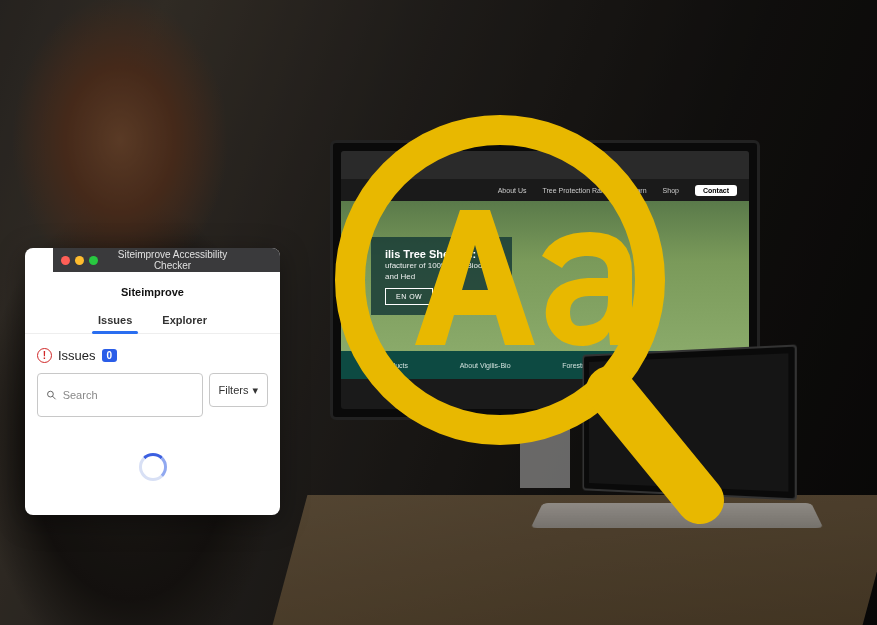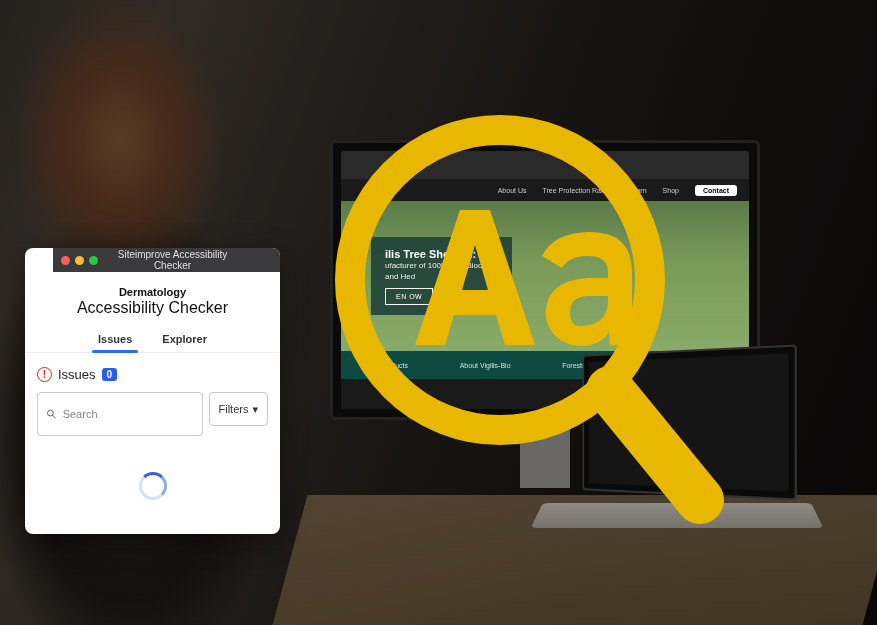--- a/index.html
+++ b/index.html
@@ -383,22 +383,21 @@
 <div class="panel">
   <div class="panel-titlebar">
     <div class="tl-dot dot-r"></div>
     <div class="tl-dot dot-y"></div>
     <div class="tl-dot dot-g"></div>
     <div class="tl-title">Siteimprove Accessibility Checker</div>
   </div>
 
 
   <div class="brand-block">
-    <div class="brand-small">Dermatology</div>
-    <div class="brand-big">Accessibility Checker</div>
+    <div class="brand-small">Siteimprove</div>
   </div>
 
   <div class="tabs-row">
     <div class="tab active">Issues</div>
     <div class="tab">Explorer</div>
   </div>
 
   <div class="issues-head">
     <div class="warn-icon">!</div>
     <div class="issues-label">Issues</div>

